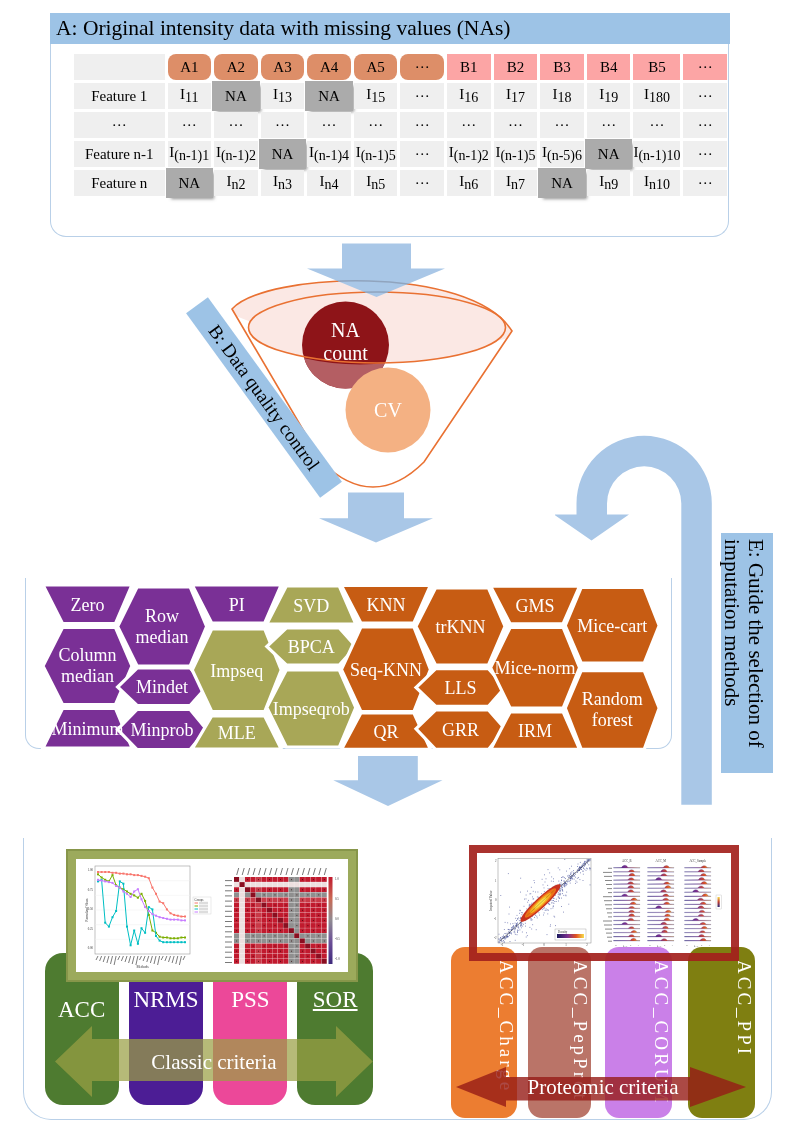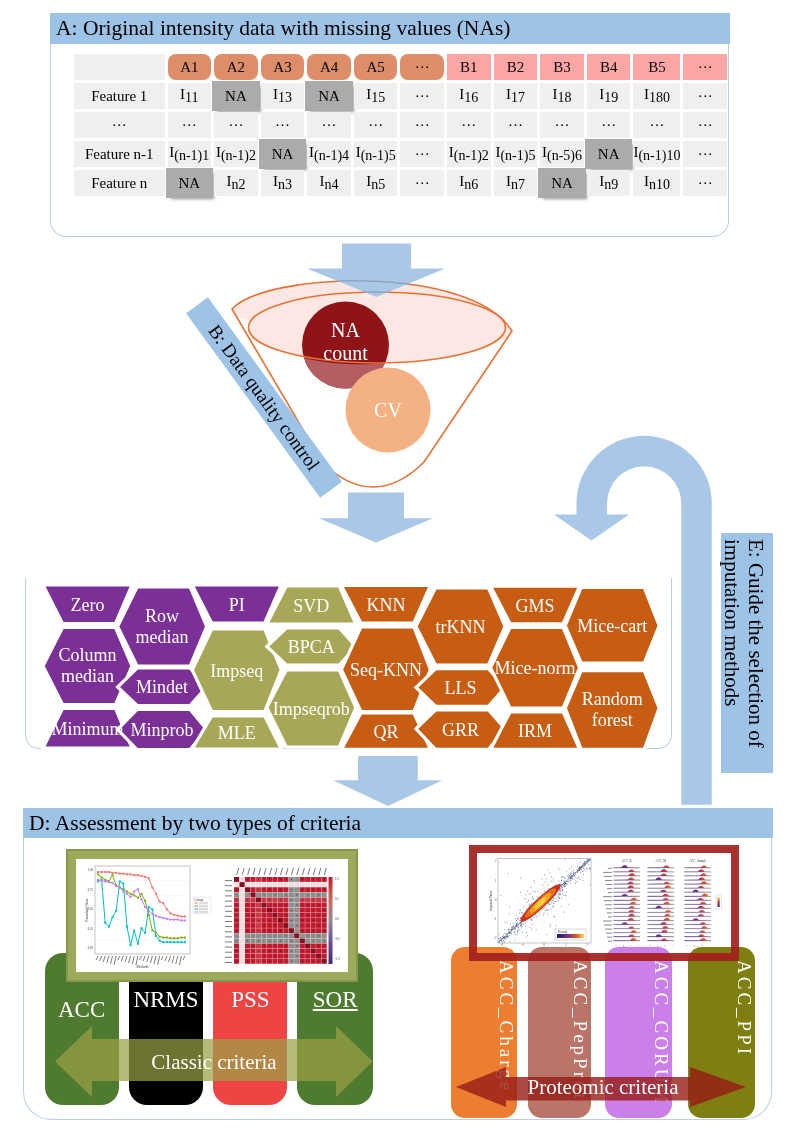--- a/index.html
+++ b/index.html
@@ -218,33 +218,32 @@
 <svg class="abs" style="left:555px;top:425px;" width="170" height="385" viewBox="555 425 170 385">
   <path d="M 681.3,804.8 L 681.3,503.5 A 37.15,37.15 0 0 0 607,503.5 L 607,514.5 L 629,514.5 L 591.5,540.5 L 554,514.5 L 576.5,514.5 L 576.5,503.5 A 67.65,67.65 0 0 1 711.8,503.5 L 711.8,804.8 Z" fill="#A9C7E7"></path>
 </svg>
 
 <div class="abs vtext" style="left:720.6px;top:532.8px;width:52.6px;height:240px;background:#9DC3E6;
      font-size:21px;line-height:24.5px;padding:0;text-align:left;">
   <div style="margin:6px 5px 0 0;">E: Guide the selection of imputation methods</div>
 </div>
 
 <div class="abs" style="left:22.6px;top:808px;width:750.9px;height:314.5px;">
-  <div class="band" style="height:27px;font-size:21.5px;padding:3px 0 0 6.5px;">D: Assessment by two types of criteria</div>
   <div class="abs" style="left:0;top:30px;width:747.9px;height:281px;
      border-left:1.5px solid #B9D0E8;border-right:1.5px solid #B9D0E8;border-bottom:1.5px solid #B9D0E8;
      border-radius:0 0 28px 28px;"></div>
 </div>
 
 <div class="abs" style="left:44.5px;top:952.6px;width:74.3px;height:152px;background:#4E7B30;border-radius:18px;color:#fff;text-align:center;font-size:23px;padding-top:0;">
     <div style="margin-top:44px;">ACC</div>
   </div>
-<div class="abs" style="left:129.1px;top:952.6px;width:73.8px;height:152px;background:#000000;border-radius:18px;color:#fff;text-align:center;font-size:23px;">
+<div class="abs" style="left:129.1px;top:952.6px;width:73.8px;height:152px;background:#4c1d95;border-radius:18px;color:#fff;text-align:center;font-size:23px;">
     <div style="margin-top:34px;">NRMS</div>
   </div>
-<div class="abs" style="left:213.3px;top:952.6px;width:74.2px;height:152px;background:#ef4444;border-radius:18px;color:#fff;text-align:center;font-size:23px;">
+<div class="abs" style="left:213.3px;top:952.6px;width:74.2px;height:152px;background:#ec4899;border-radius:18px;color:#fff;text-align:center;font-size:23px;">
     <div style="margin-top:34px;">PSS</div>
   </div>
 <div class="abs" style="left:297.4px;top:952.6px;width:75.6px;height:152px;background:#4E7B30;border-radius:18px;color:#fff;text-align:center;font-size:23px;">
     <div style="margin-top:34px;text-decoration:underline;">SOR</div>
   </div>
 
 <div class="abs" style="left:66px;top:849px;width:292px;height:132.5px;background:#fff;
   border:10px solid rgba(148,163,78,0.92);box-sizing:border-box;outline:2px solid #87964A;outline-offset:-2px;"></div>
 <svg id="leftplots" class="abs" style="left:74px;top:859px;" width="276" height="113" viewBox="74 859 276 113">
 <rect x="95" y="866" width="95" height="88" fill="#fff" stroke="#999" stroke-width="0.6"></rect>

